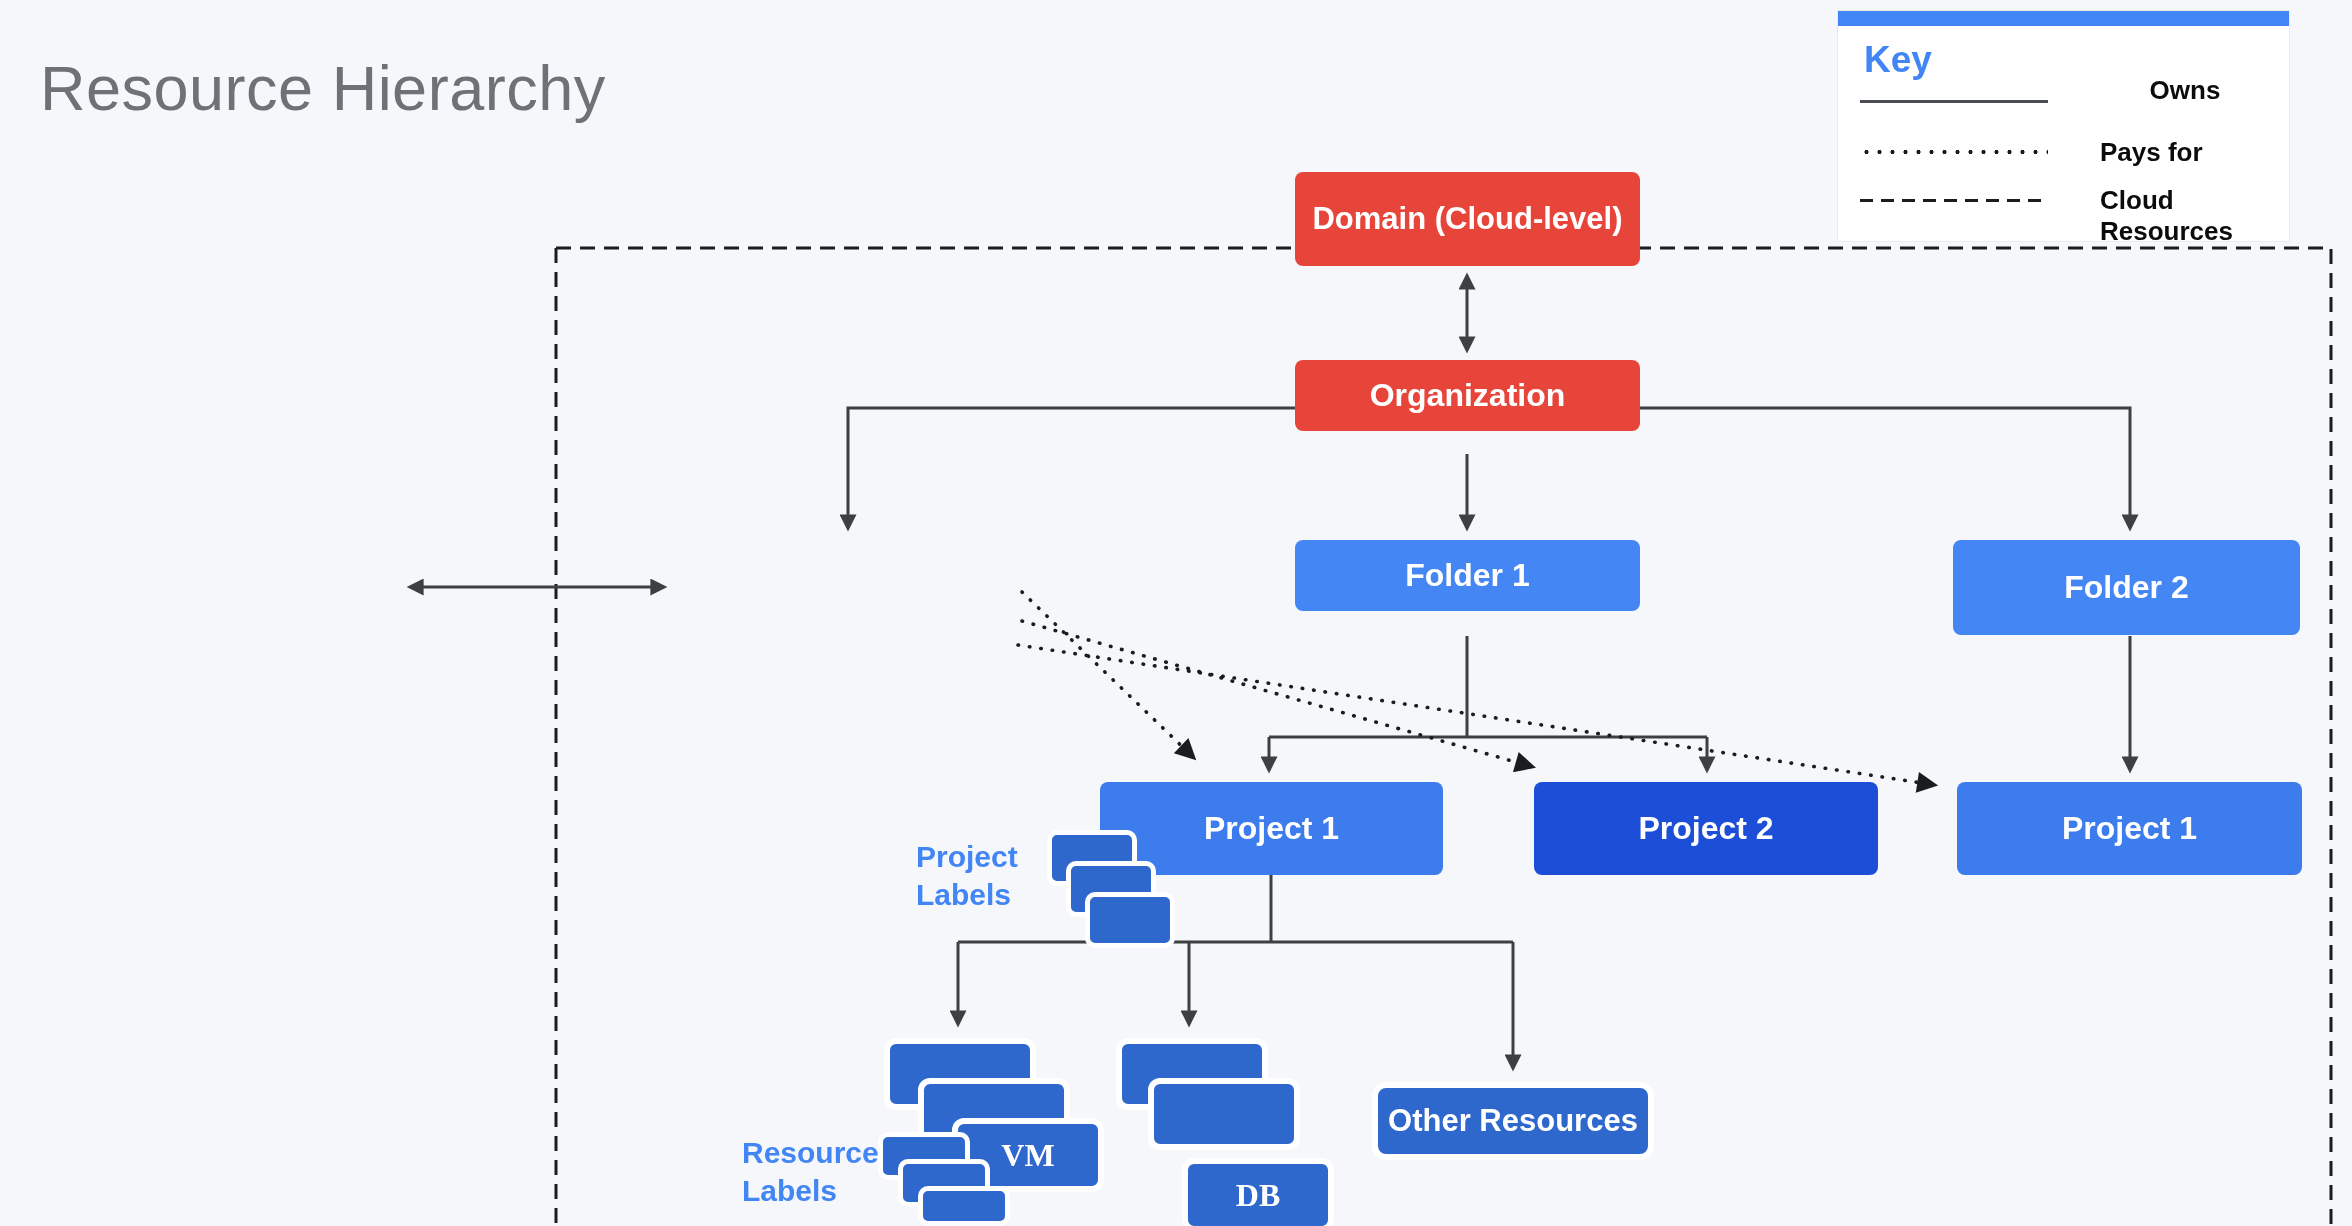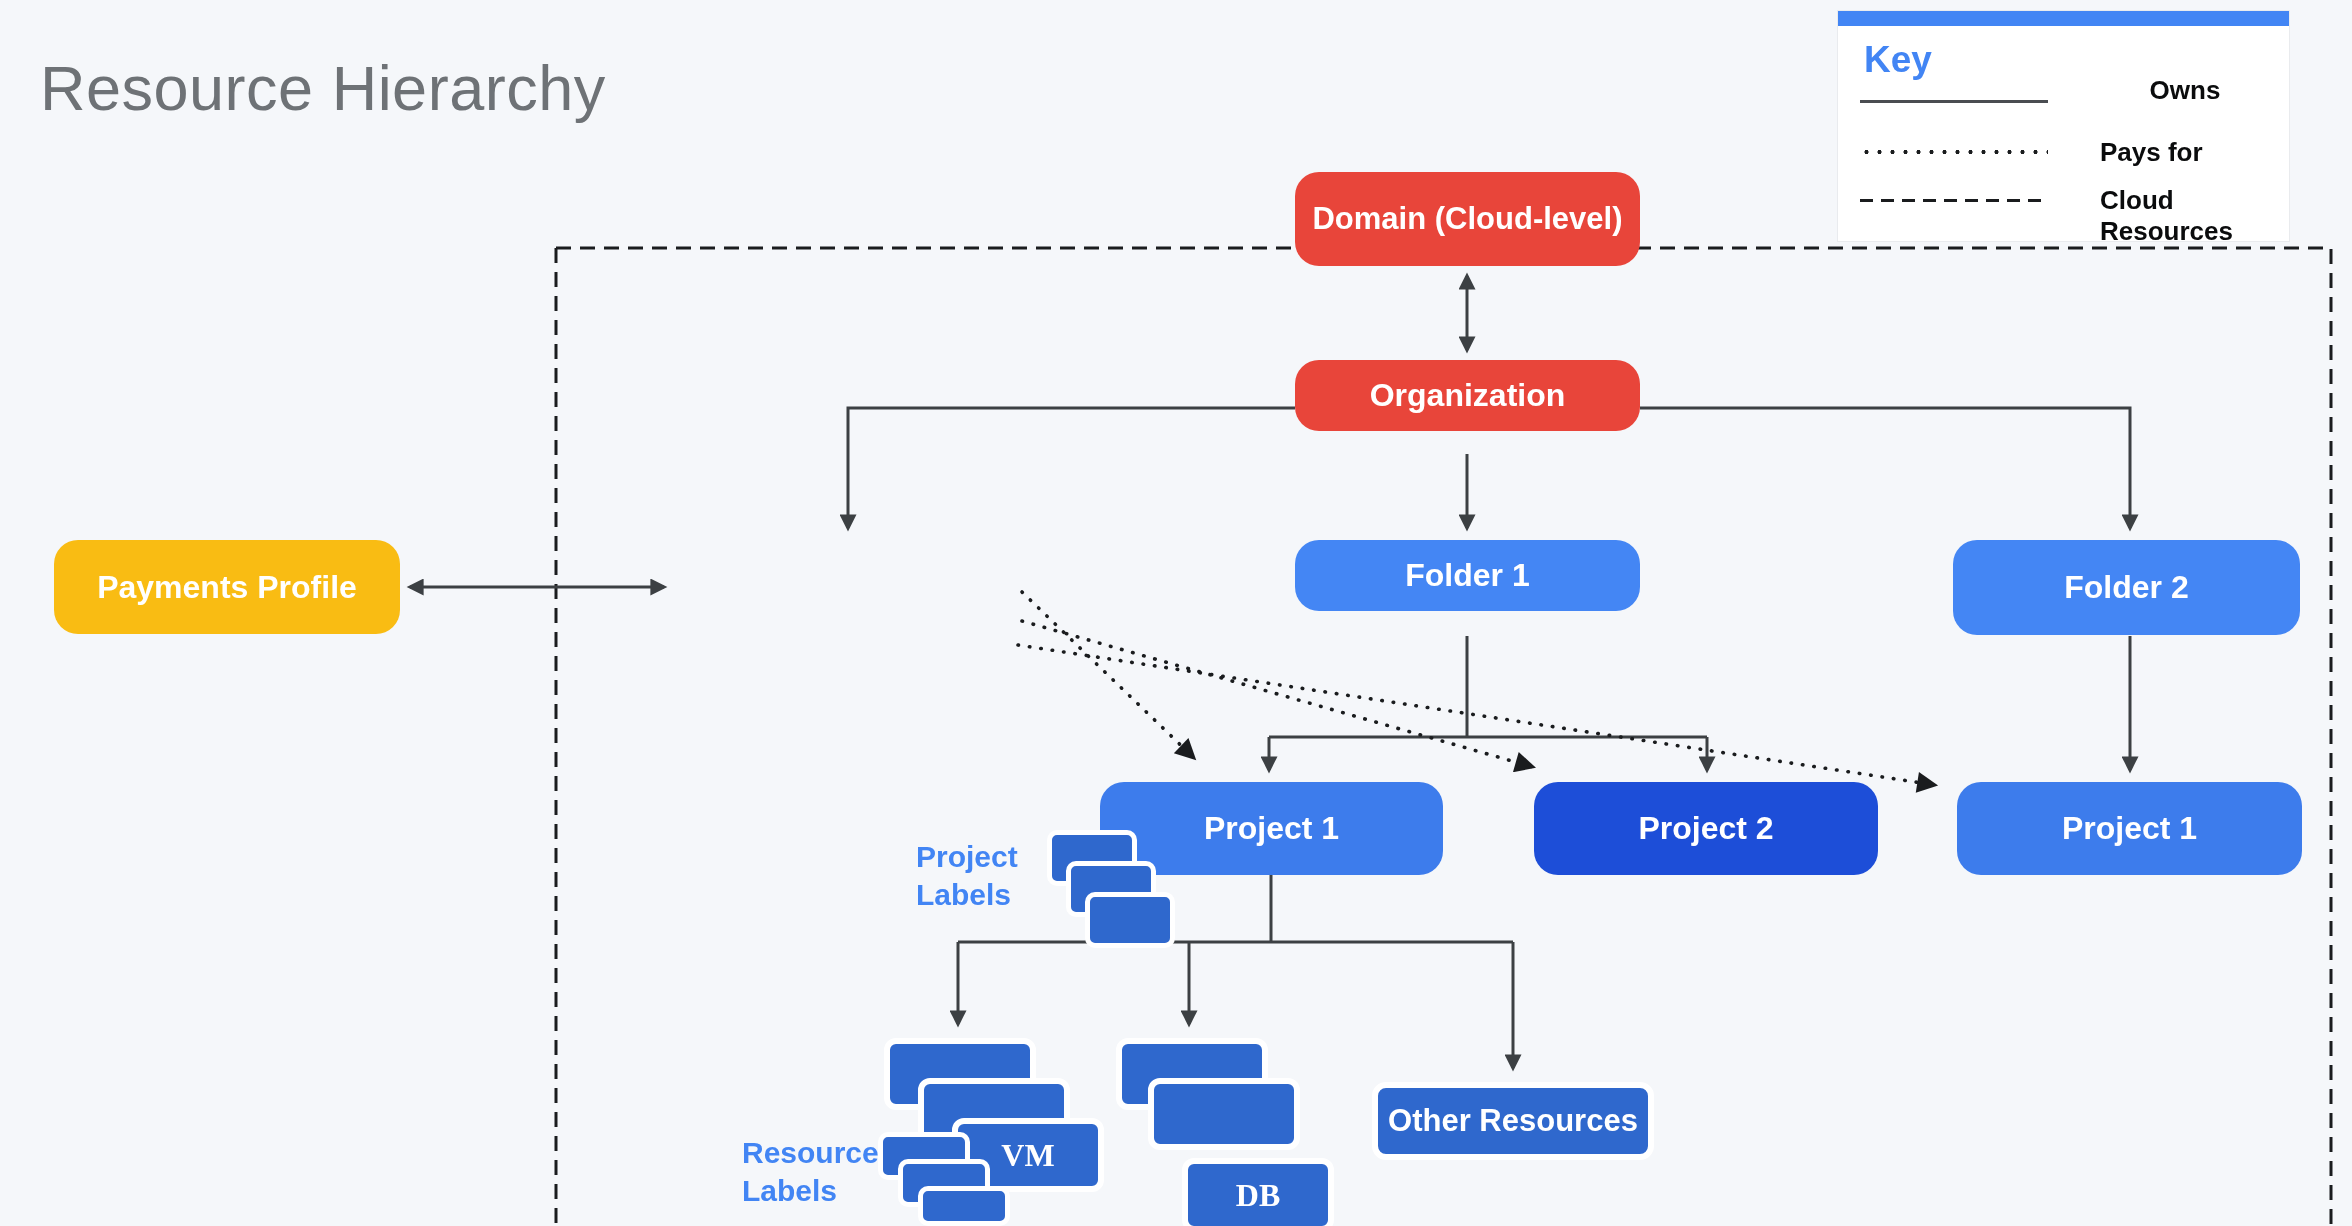--- a/index.html
+++ b/index.html
@@ -24,21 +24,21 @@
 
   
   svg.wires{position:absolute;left:0;top:0;z-index:1;}
   .conn{stroke:var(--connector-gray,#3C4043);stroke-width:3;fill:none;}
   .dots{stroke:var(--ink-black,#1A1C1E);stroke-width:3.6;fill:none;stroke-linecap:round;stroke-dasharray:0.5 11;}
   .dashrect{stroke:var(--ink-black,#1A1C1E);stroke-width:3;fill:none;stroke-dasharray:15 9;}
   .mk-gray{fill:var(--connector-gray,#3C4043);}
   .mk-ink{fill:var(--ink-black,#1A1C1E);}
 
   
-  .node{position:absolute;z-index:2;border-radius:24px;display:flex;align-items:center;justify-content:center;color:#fff;font-weight:bold;font-size:32px;box-sizing:border-box;text-align:center;}
+  .node{position:absolute;z-index:2;border-radius:8px;display:flex;align-items:center;justify-content:center;color:#fff;font-weight:bold;font-size:32px;box-sizing:border-box;text-align:center;}
   .node.outlined{border:6px solid #fff;border-radius:14px;}
 
   
   .card{position:absolute;z-index:3;background:var(--resource-blue,#2F68CD);border:5px solid #fff;border-radius:10px;box-sizing:border-box;display:flex;align-items:center;justify-content:center;color:#fff;font-weight:bold;font-size:32px;font-family:Liberation Serif, serif;}
   .card.big{border-width:6px;border-radius:12px;}
 
   
   .blue-note{position:absolute;z-index:3;color:var(--accent-blue,#4285F4);font-weight:bold;font-size:30px;line-height:38px;}
 </style>
 </head>
@@ -98,23 +98,20 @@
     <div class="legend-label l1">Pays for</div>
     <div class="legend-label l2">Cloud Resources</div>
   </div>
 
   <div class="node" style="left: 1295px; top: 172px; width: 345px; height: 94px; font-size: 31px; background: rgb(232, 69, 58);">
     <span>Domain (Cloud-level)</span>
   </div>
   <div class="node" style="left: 1295px; top: 360px; width: 345px; height: 71px; background: rgb(232, 69, 58);">
     <span>Organization</span>
   </div>
-  <div class="node" style="left: 54px; top: 540px; width: 346px; height: 94px; background: rgb(249, 188, 19);">
-    <span>Payments Profile</span>
-  </div>
   <div class="node" style="left: 1295px; top: 540px; width: 345px; height: 71px; background: rgb(68, 134, 244);">
     <span>Folder 1</span>
   </div>
   <div class="node" style="left: 1953px; top: 540px; width: 347px; height: 95px; background: rgb(68, 134, 244);">
     <span>Folder 2</span>
   </div>
   <div class="node" style="left: 1100px; top: 782px; width: 343px; height: 93px; background: rgb(61, 124, 236);">
     <span>Project 1</span>
   </div>
   <div class="node" style="left: 1534px; top: 782px; width: 344px; height: 93px; background: #1d4ed8;">

